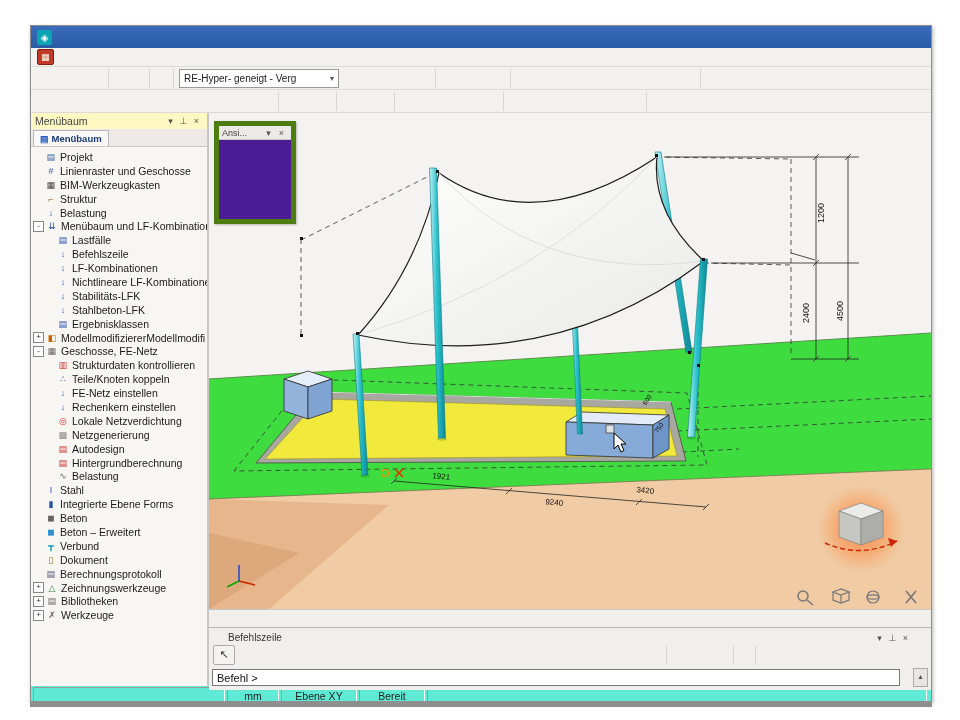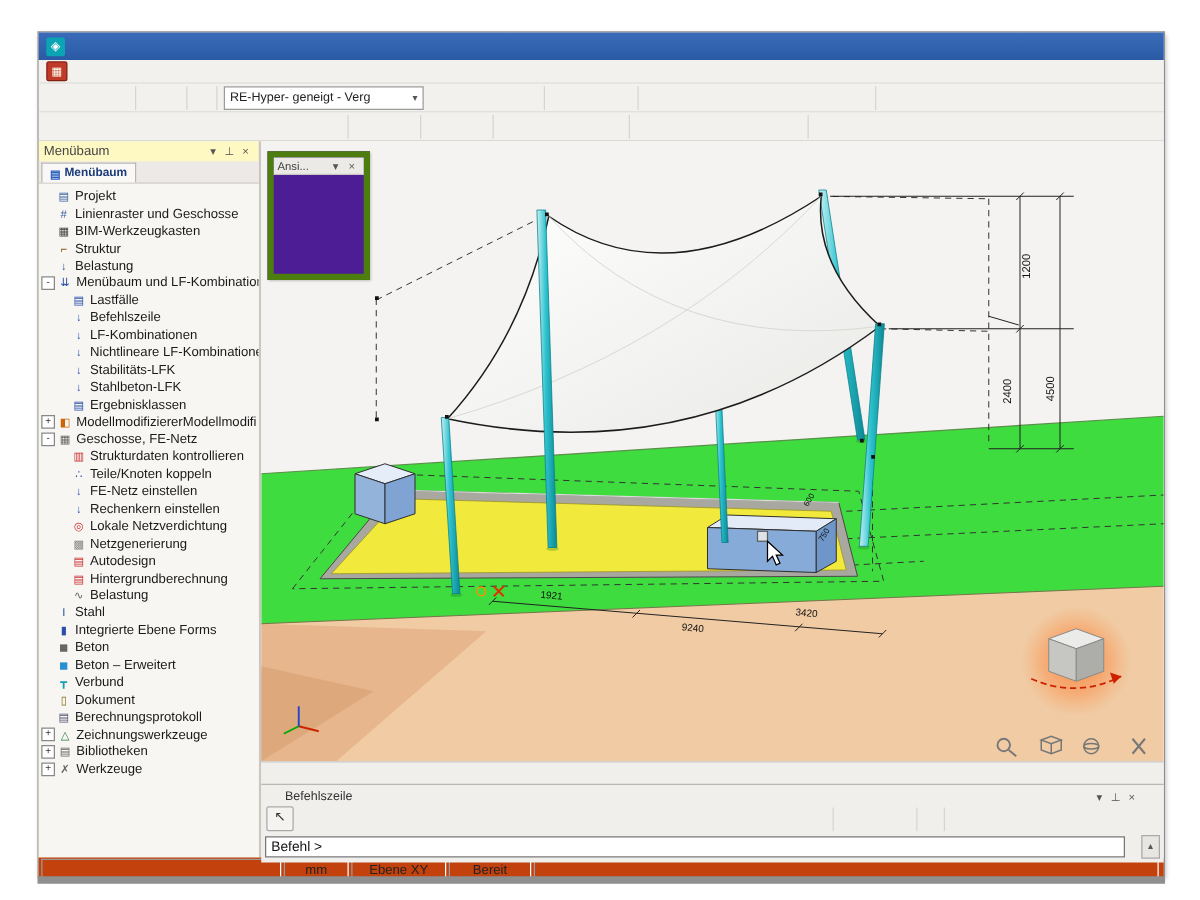--- a/index.html
+++ b/index.html
@@ -48,21 +48,21 @@
   
   .command{flex:0 0 60px;background:#f0efec;border-top:1px solid #b9b7b3;display:flex;flex-direction:column}
   .cmd-head{height:15px;display:flex;align-items:flex-end;font-size:10px;color:#333;padding:0 19px}
   .cmd-head .ttl{flex:1}
   .cmd-tools{height:24px;display:flex;align-items:center;padding:0 4px}
   .cursor-btn{width:20px;height:18px;background:#f4f3f0;border:1px solid #aaa;border-radius:2px;font-size:11px;text-align:center;line-height:17px;color:#333}
   .cmd-input-row{height:21px;display:flex;align-items:center;padding:0 3px 2px 3px;gap:13px}
   .cmd-input{flex:1;height:15px;border:1px solid #777;background:#fff;font-family:"Liberation Sans",sans-serif;font-size:11px;padding:0 4px;color:#111}
   .cmd-scroll{width:13px;height:17px;background:#e8e6e2;border:1px solid #aaa;font-size:8px;text-align:center;line-height:16px;color:#555}
   
-  .statusbar{flex:0 0 18px;background:#c2410c;display:flex;align-items:stretch;font-size:10.5px;color:#222;padding:1px 2px}
+  .statusbar{flex:0 0 18px;background:#5eead4;display:flex;align-items:stretch;font-size:10.5px;color:#222;padding:1px 2px}
   .seg{border:1px solid;border-color:#9b9b97 #ffffff #ffffff #9b9b97;margin-right:2px;display:flex;align-items:center;justify-content:center;padding:0 6px;white-space:nowrap}
   .seg.empty1{width:178px}
   .seg.grow{flex:1}
   .dim{font-family:"Liberation Sans",sans-serif;font-size:9px;fill:#111}
   .dim-b{font-family:"Liberation Sans",sans-serif;font-size:8px;fill:#111}
   .dim-s{font-family:"Liberation Sans",sans-serif;font-size:6.5px;fill:#111}
 </style>
 </head>
 <body>
 

